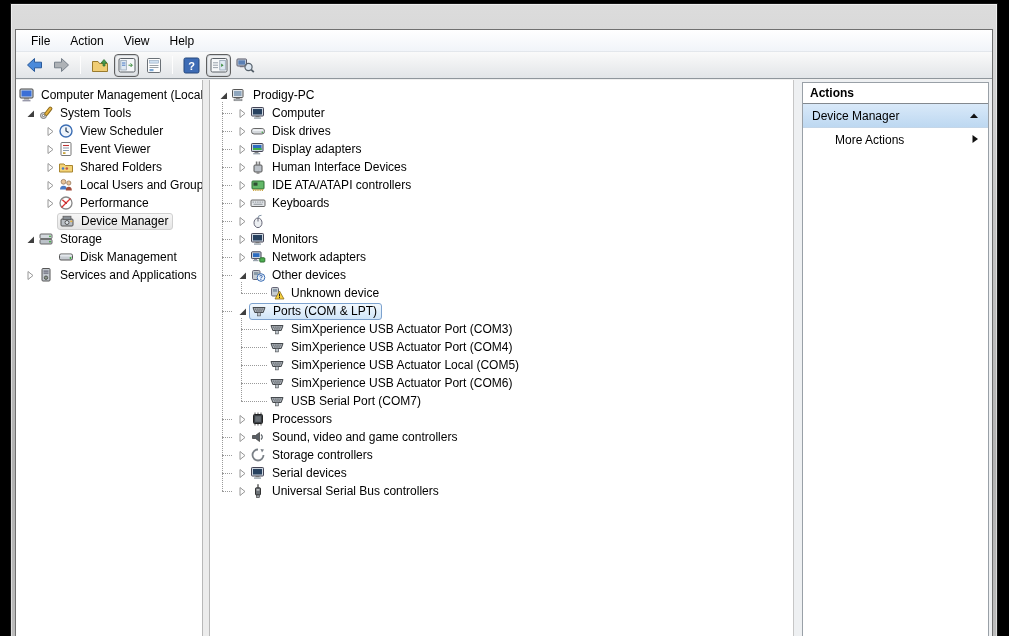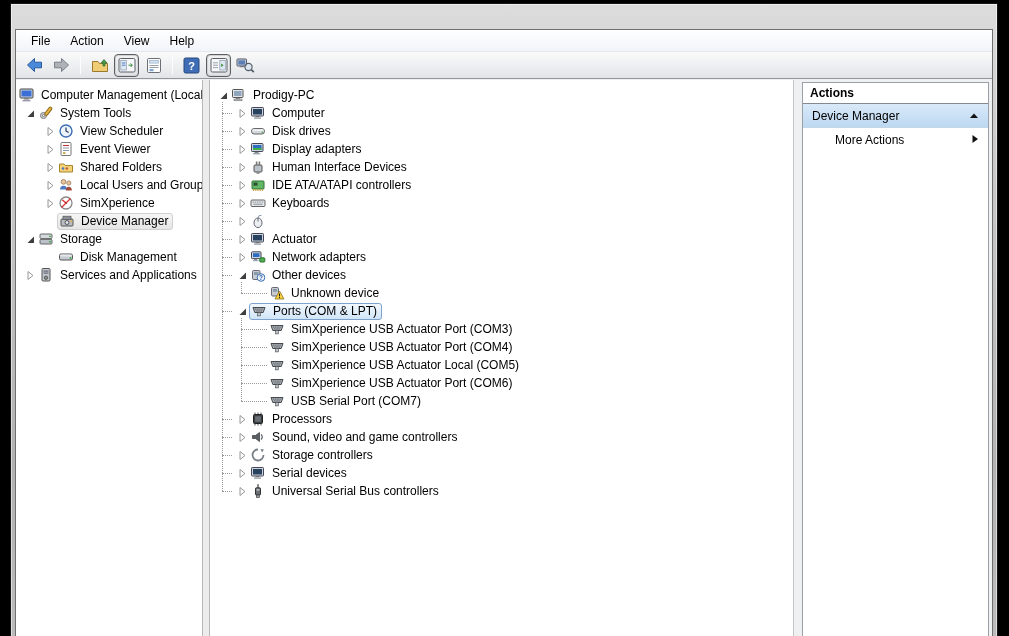--- a/index.html
+++ b/index.html
@@ -299,21 +299,21 @@
               </span>
               <span class="selwrap">
                 <span class="ticon">
                   <svg width="16" height="16" viewBox="0 0 16 16">
                     <circle cx="8" cy="8" r="6" fill="#fff" stroke="#888" stroke-width="1.3"></circle>
                     <path d="M8 8 L4.3 4.8" stroke="#d33" stroke-width="1.5"></path>
                     <circle cx="8" cy="8" r="1" fill="#333"></circle>
                     <path d="M12.5 3.5 L3.5 12.5" stroke="#d33" stroke-width="1.2"></path>
                   </svg>
                 </span>
-                <span class="tlbl">SimXperience</span>
+                <span class="tlbl">Performance</span>
               </span>
             </div>
             <div class="trow">
               <span style="flex: 0 0 27px; width: 27px;"></span>
               <span class="exp"></span>
               <span class="selwrap sel-gray">
                 <span class="ticon">
                   <svg width="16" height="16" viewBox="0 0 16 16">
                     <rect x="2" y="6" width="12" height="7" rx="1" fill="#b9bec4" stroke="#555"></rect>
                     <rect x="4" y="3.2" width="8" height="3.4" fill="#8a9096" stroke="#555" stroke-width="0.7"></rect>
@@ -550,21 +550,21 @@
               </span>
               <span class="selwrap">
                 <span class="ticon">
                   <svg width="16" height="16" viewBox="0 0 16 16">
                     <rect x="1.5" y="2.5" width="12" height="8.5" rx="0.8" fill="#cdd6e0" stroke="#445"></rect>
                     <rect x="3" y="4" width="9" height="5.5" fill="#27415f"></rect>
                     <rect x="5.5" y="11.2" width="4" height="1" fill="#666"></rect>
                     <rect x="4" y="12.4" width="7" height="1.4" fill="#9aa5af"></rect>
                   </svg>
                 </span>
-                <span class="tlbl">Actuator</span>
+                <span class="tlbl">Monitors</span>
               </span>
             </div>
             <div class="trow">
               <span style="flex: 0 0 25px; width: 25px;"></span>
               <span class="exp">
                 <svg width="11" height="11" viewBox="0 0 11 11">
                   <path d="M3 1.5 L8 5.5 L3 9.5 Z" fill="#fdfdfd" stroke="#989898"></path>
                 </svg>
               </span>
               <span class="selwrap">

